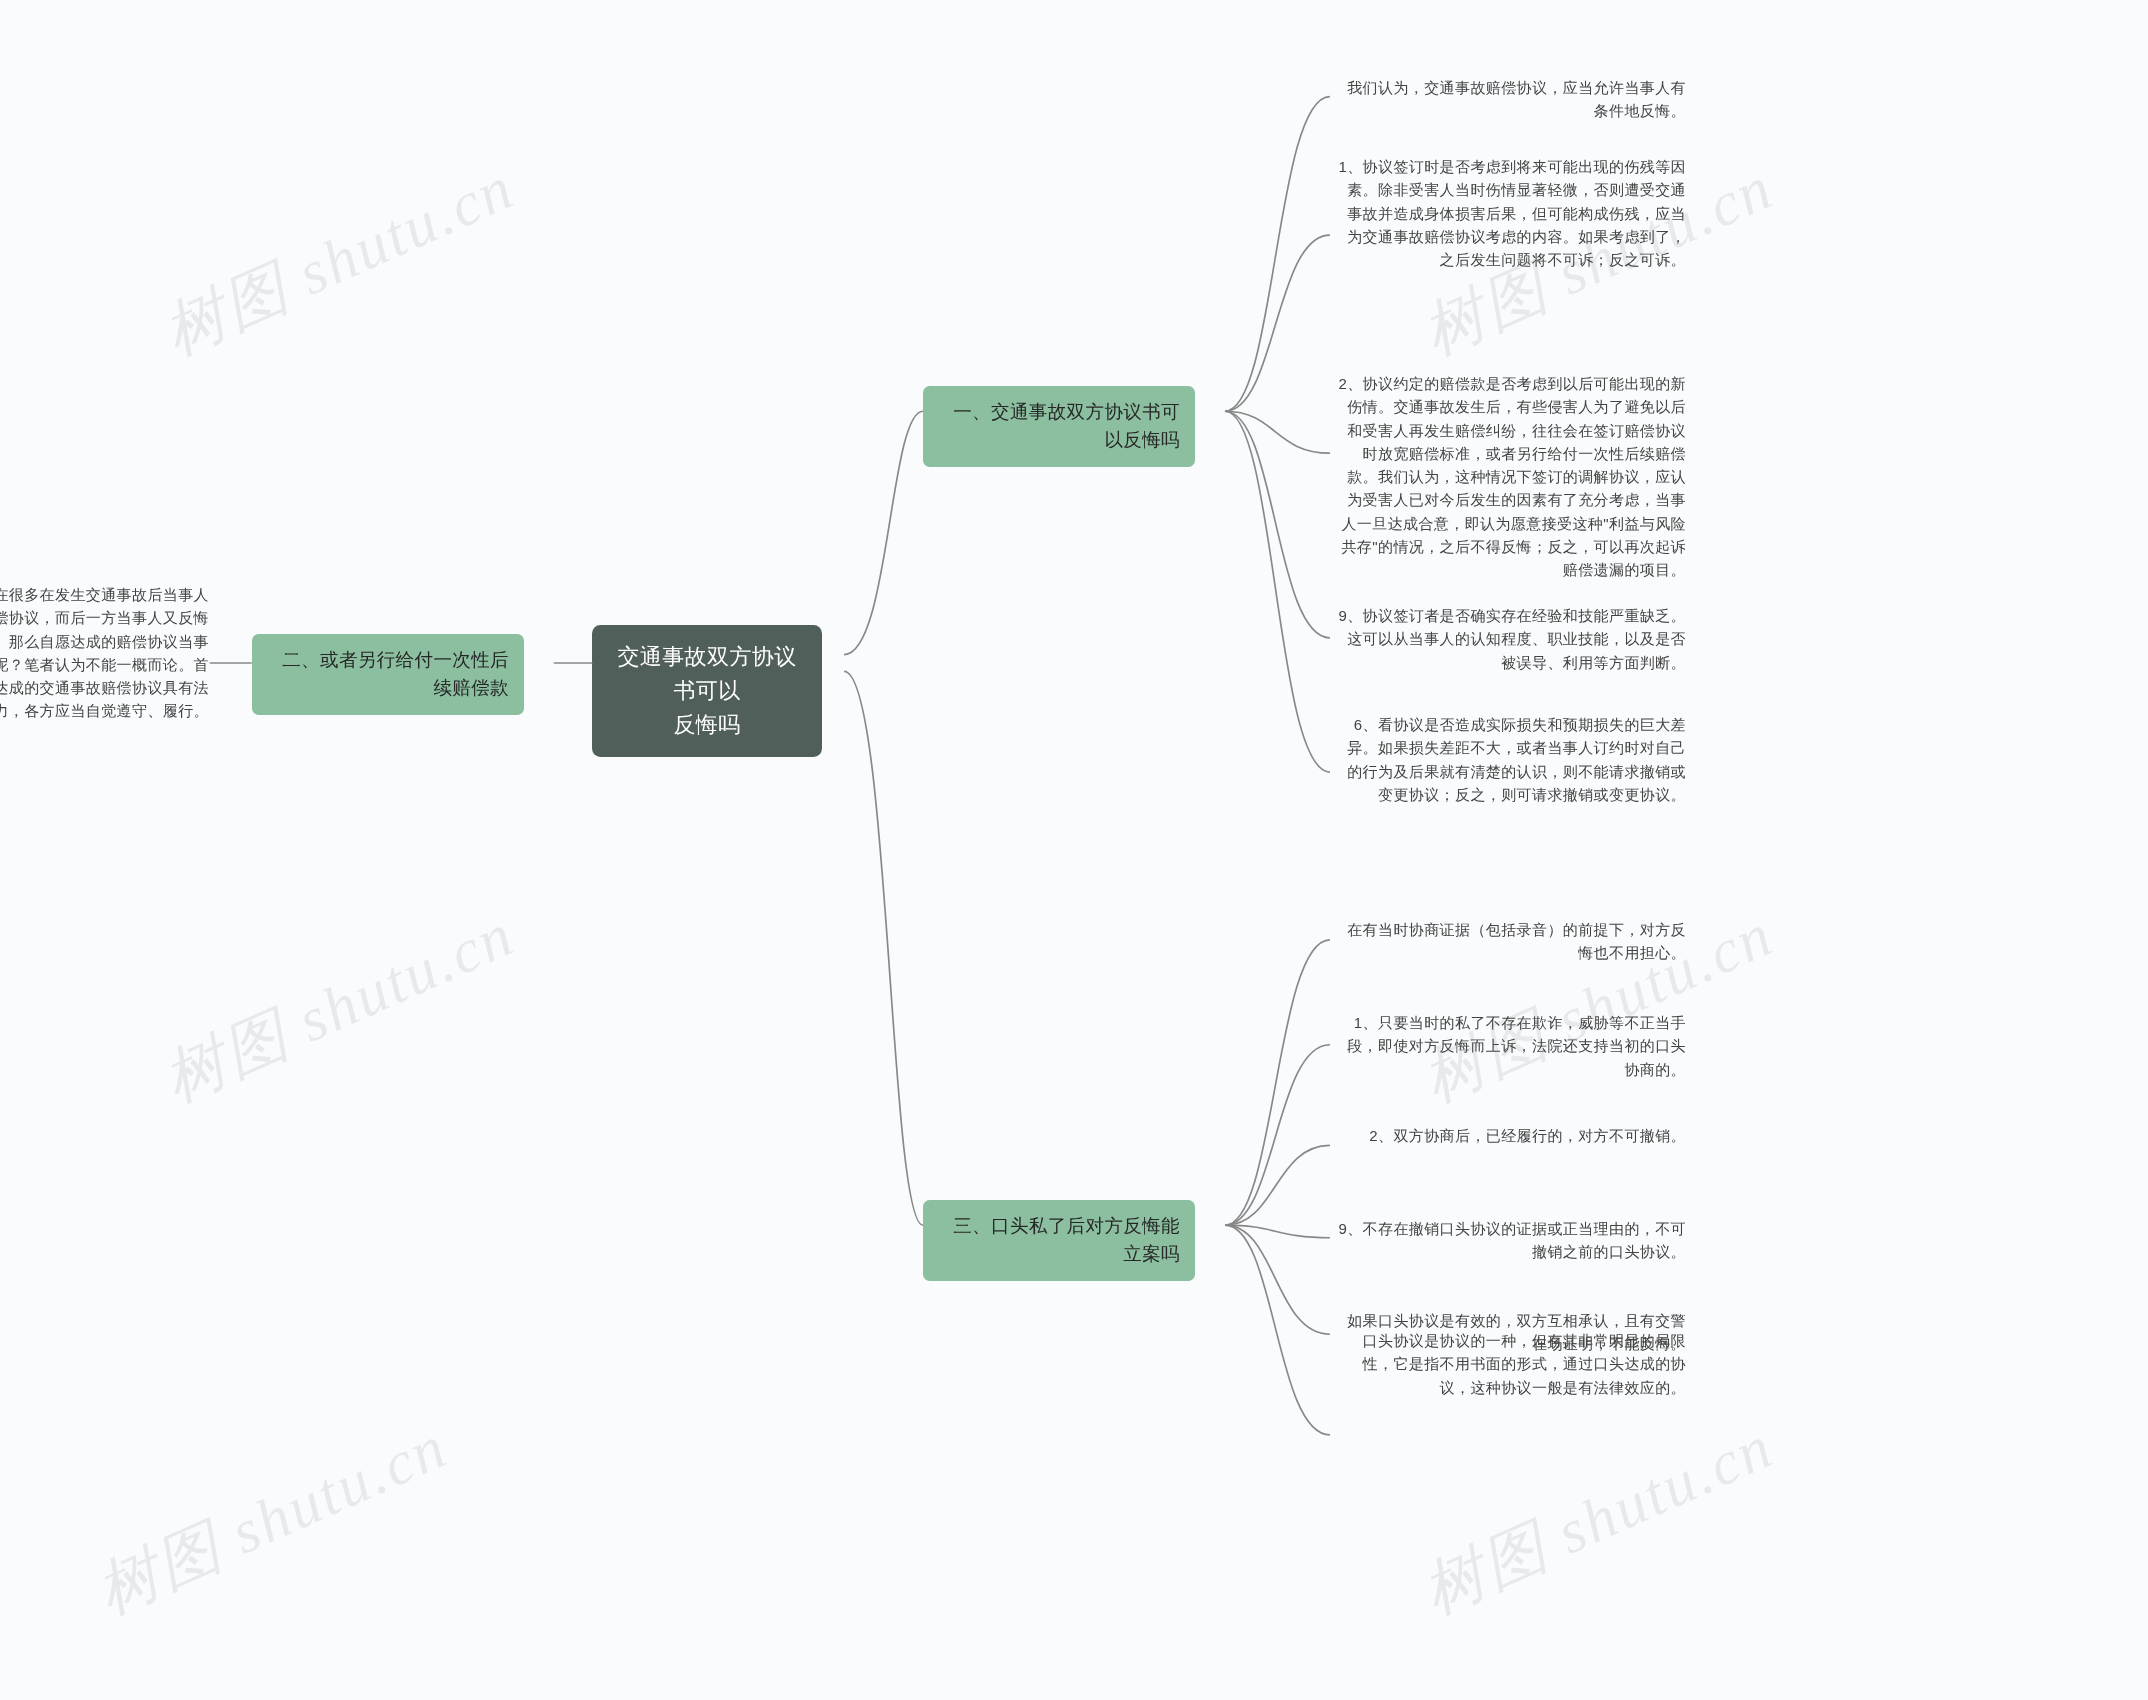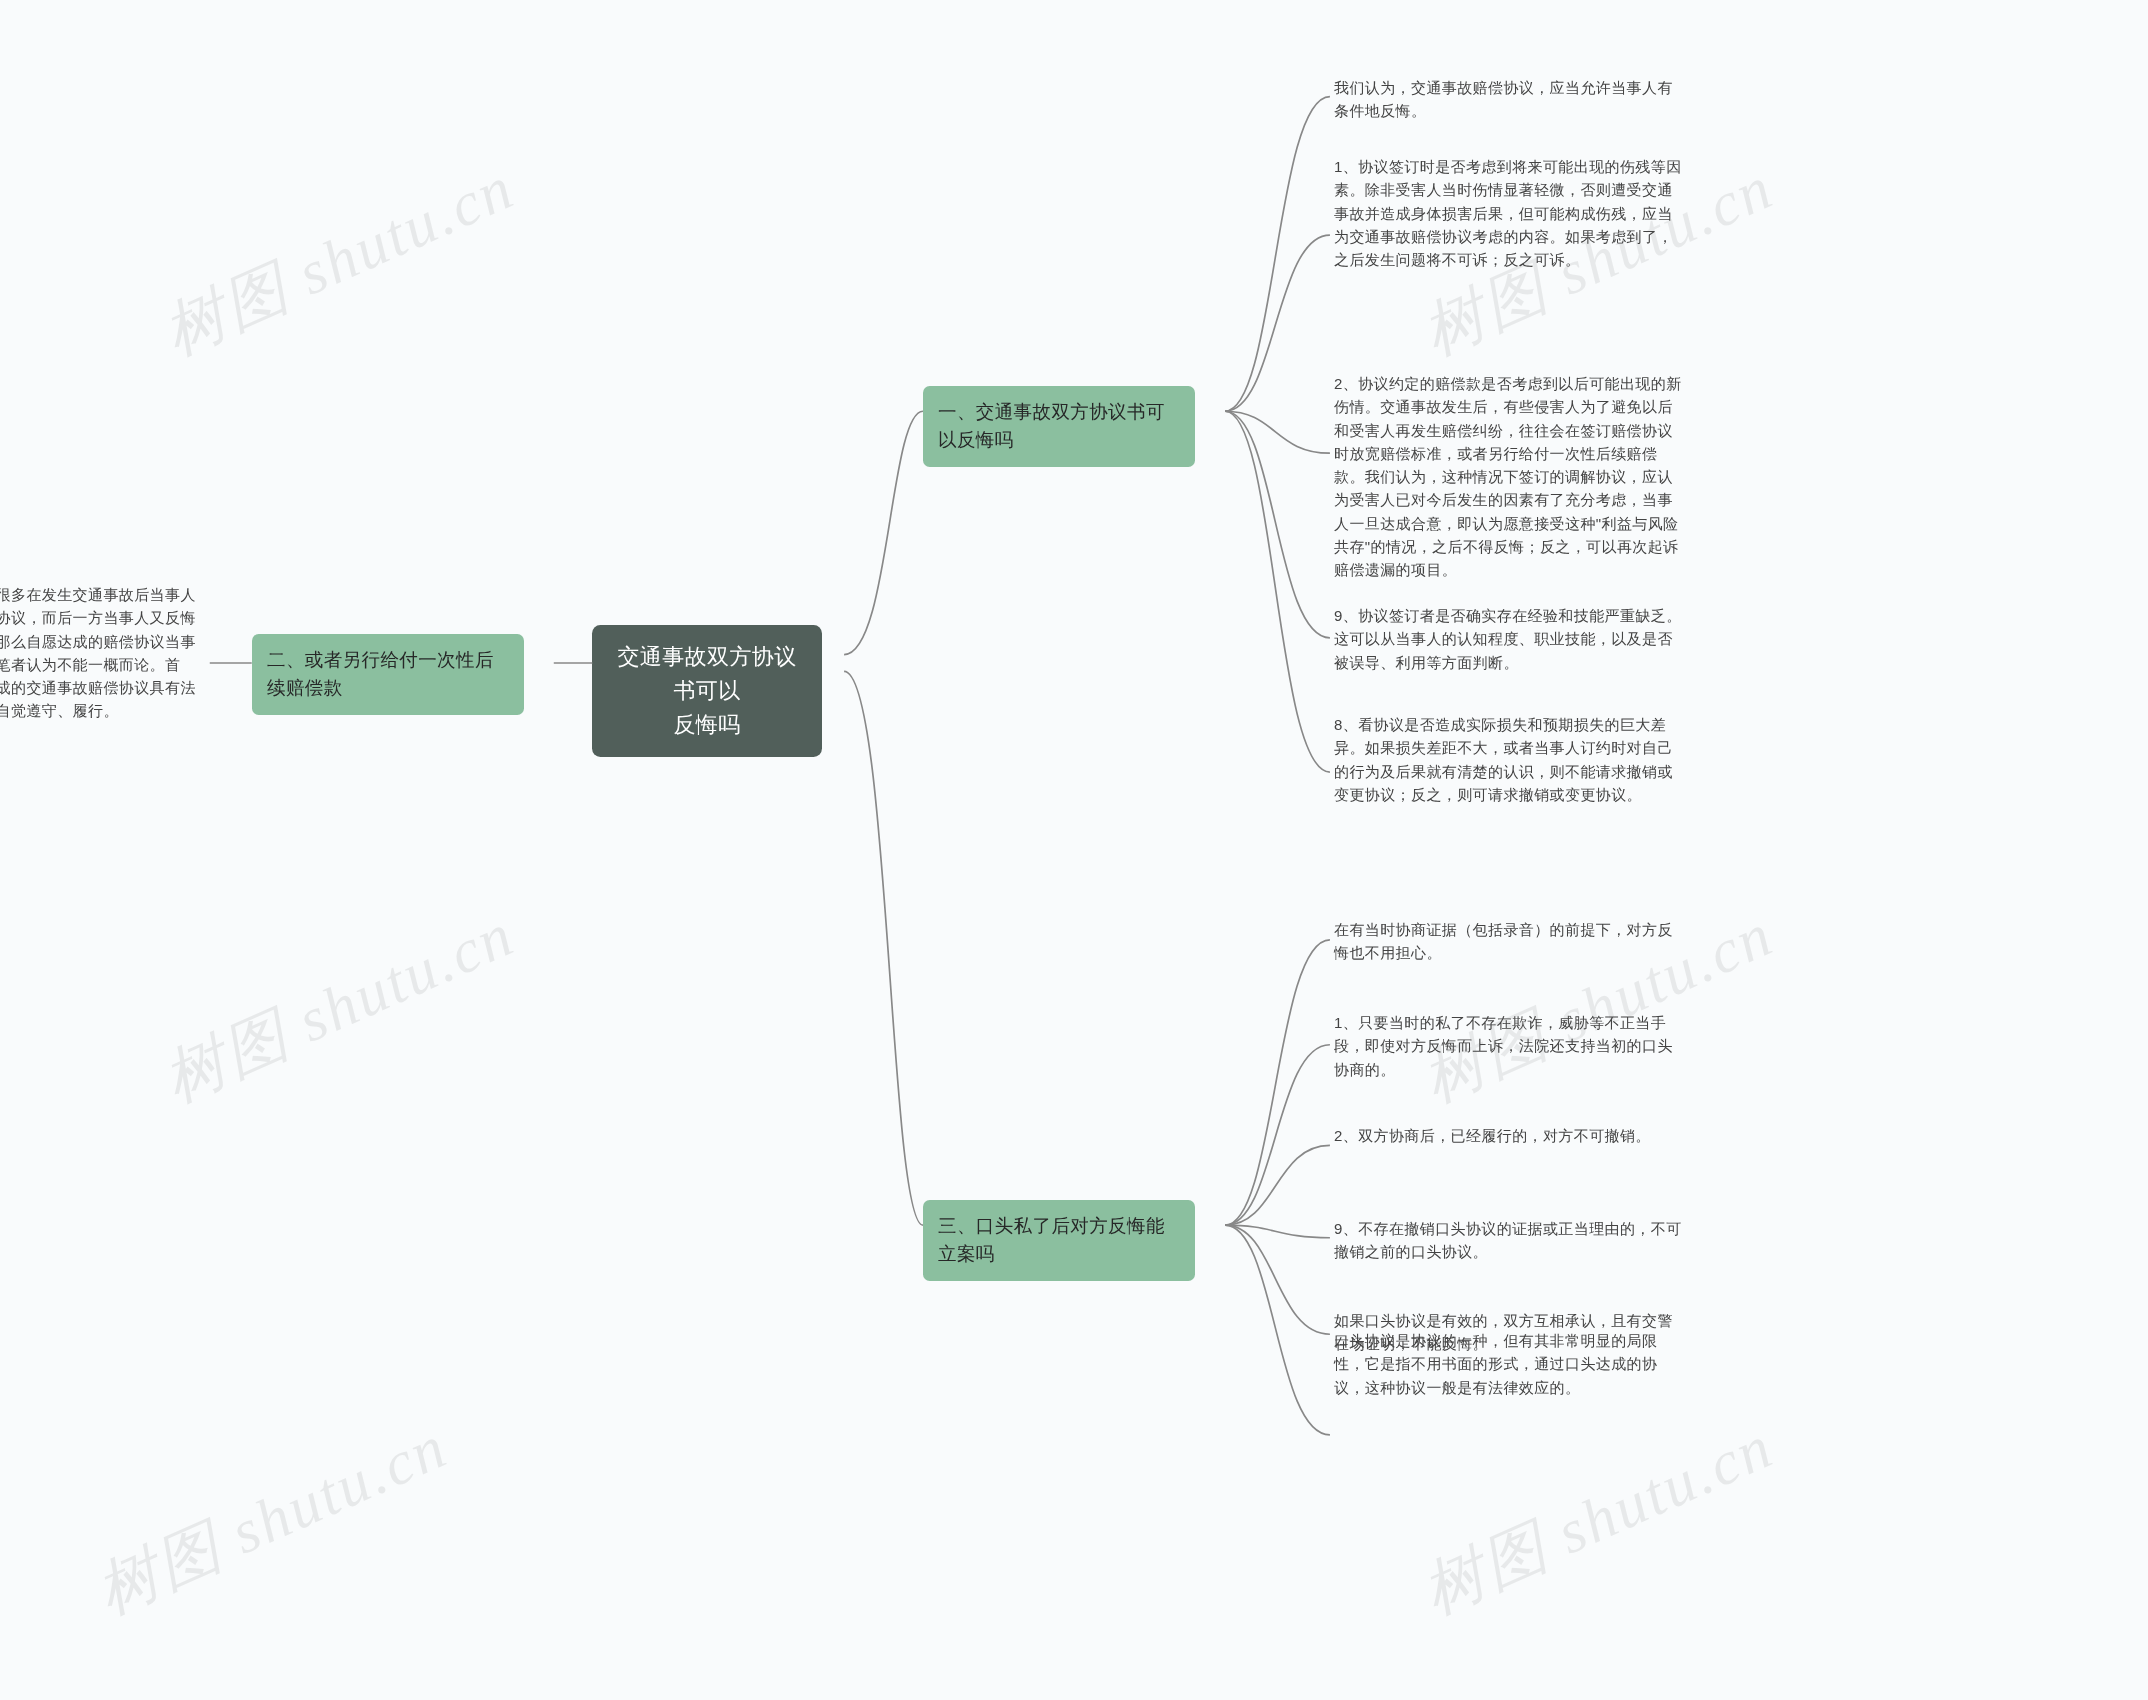--- a/index.html
+++ b/index.html
@@ -17,20 +17,21 @@
     position: absolute;
     left: 0; top: 0;
     width: 2148px; height: 1701px;
     pointer-events: none;
   }
   .node {
     position: absolute;
     white-space: pre-wrap;
     line-height: 1.55;
     letter-spacing: 0.4px;
+    text-align: right;
   }
   .root {
     background: #515f5a;
     color: #fff;
     border-radius: 8.4px;
     padding: 15px 22px;
     font-size: 22px;
     text-align: center;
     width: 230px;
   }
@@ -74,21 +75,21 @@
 反悔吗</div>
 
 <div class="node branch" style="left:252px; top:634px;">二、或者另行给付一次性后续赔偿款</div>
 <div class="node leaf" style="left:-143px; top:583px;">在司法实践中，存在很多在发生交通事故后当事人双方达成并签订赔偿协议，而后一方当事人又反悔起诉到法院的案件。那么自愿达成的赔偿协议当事人到底能否反悔呢？笔者认为不能一概而论。首先，一般来讲自愿达成的交通事故赔偿协议具有法律约束力，各方应当自觉遵守、履行。</div>
 
 <div class="node branch" style="left:923px; top:386px;">一、交通事故双方协议书可以反悔吗</div>
 <div class="node leaf" style="left:1334px; top:76px;">我们认为，交通事故赔偿协议，应当允许当事人有条件地反悔。</div>
 <div class="node leaf" style="left:1334px; top:155px;">1、协议签订时是否考虑到将来可能出现的伤残等因素。除非受害人当时伤情显著轻微，否则遭受交通事故并造成身体损害后果，但可能构成伤残，应当为交通事故赔偿协议考虑的内容。如果考虑到了，之后发生问题将不可诉；反之可诉。</div>
 <div class="node leaf" style="left:1334px; top:336px;margin-top:36px;">2、协议约定的赔偿款是否考虑到以后可能出现的新伤情。交通事故发生后，有些侵害人为了避免以后和受害人再发生赔偿纠纷，往往会在签订赔偿协议时放宽赔偿标准，或者另行给付一次性后续赔偿款。我们认为，这种情况下签订的调解协议，应认为受害人已对今后发生的因素有了充分考虑，当事人一旦达成合意，即认为愿意接受这种"利益与风险共存"的情况，之后不得反悔；反之，可以再次起诉赔偿遗漏的项目。</div>
 <div class="node leaf" style="left:1334px; top:604px;">9、协议签订者是否确实存在经验和技能严重缺乏。这可以从当事人的认知程度、职业技能，以及是否被误导、利用等方面判断。</div>
-<div class="node leaf" style="left:1334px; top:713px;">8、看协议是否造成实际损失和预期损失的巨大差异。如果损失差距不大，或者当事人订约时对自己的行为及后果就有清楚的认识，则不能请求撤销或变更协议；反之，则可请求撤销或变更协议。</div>
+<div class="node leaf" style="left:1334px; top:713px;">6、看协议是否造成实际损失和预期损失的巨大差异。如果损失差距不大，或者当事人订约时对自己的行为及后果就有清楚的认识，则不能请求撤销或变更协议；反之，则可请求撤销或变更协议。</div>
 
 <div class="node branch" style="left:923px; top:1200px;">三、口头私了后对方反悔能立案吗</div>
 <div class="node leaf" style="left:1334px; top:919px;font-family:Liberation Serif, serif;">在有当时协商证据（包括录音）的前提下，对方反悔也不用担心。</div>
 <div class="node leaf" style="left:1334px; top:1011px;">1、只要当时的私了不存在欺诈，威胁等不正当手段，即使对方反悔而上诉，法院还支持当初的口头协商的。</div>
 <div class="node leaf" style="left:1334px; top:1124px;">2、双方协商后，已经履行的，对方不可撤销。</div>
 <div class="node leaf" style="left:1334px; top:1217px;">9、不存在撤销口头协议的证据或正当理由的，不可撤销之前的口头协议。</div>
 <div class="node leaf" style="left:1334px; top:1309px;">如果口头协议是有效的，双方互相承认，且有交警在场证明，不能反悔。</div>
 <div class="node leaf" style="left:1334px; top:1329px;">口头协议是协议的一种，但有其非常明显的局限性，它是指不用书面的形式，通过口头达成的协议，这种协议一般是有法律效应的。</div>
 
 <svg class="connectors" viewBox="0 0 2560 2027" width="2148" height="1701">

